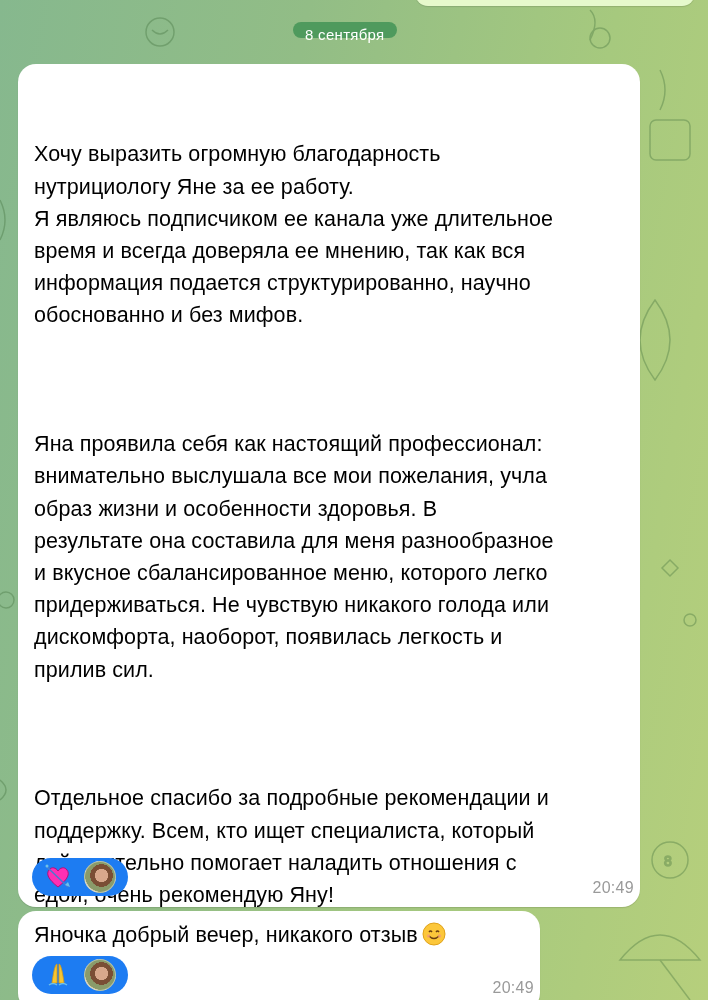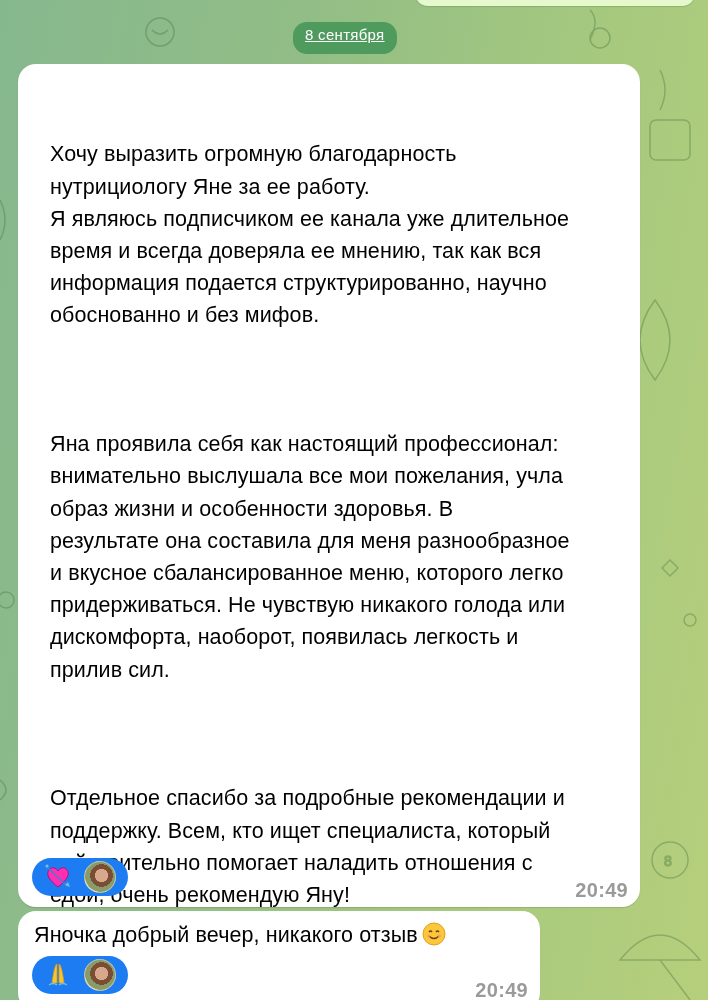--- a/index.html
+++ b/index.html
@@ -27,43 +27,42 @@
       width: 280px;
       height: 26px;
       background: #e6f9cc;
       border-radius: 14px;
       box-shadow: 0 1px 1px rgba(0,0,0,0.12);
     }
     .date-pill {
       position: absolute;
       left: 293px;
       top: 22px;
-      height: 32px;
+      height: 16px;
       padding: 0 12px;
       line-height: 26px;
       border-radius: 14px;
       background: #4f9a5d;
       color: #ffffff;
       font-size: 15px;
       letter-spacing: 0.3px;
-      text-decoration: underline;
     }
     .bubble {
       position: absolute;
       background: #ffffff;
       border-radius: 18px;
       box-shadow: 0 1px 1px rgba(0,0,0,0.12);
       box-sizing: border-box;
     }
     .bubble-1 {
       left: 18px;
       top: 64px;
       width: 622px;
       height: 843px;
-      padding: 10px 16px 0 32px;
+      padding: 10px 16px 0 16px;
     }
     .bubble-2 {
       left: 18px;
       top: 911px;
       width: 522px;
       height: 100px;
       padding: 8px 16px 0 16px;
     }
     .msg-text {
       font-size: 21.5px;
@@ -102,25 +101,24 @@
       width: 32px;
       height: 32px;
       border-radius: 50%;
       margin-left: 10px;
       background: radial-gradient(circle at 55% 45%, #d8a88c 0 28%, #7a4e35 29% 48%, #8a9b6a 49% 70%, #c9c3a0 71%);
       border: 1px solid rgba(255,255,255,0.4);
       box-sizing: border-box;
     }
     .time {
       position: absolute;
-      right: 12px;
-      font-size: 20px;
+      right: 6px;
+      font-size: 16px;
       color: #9a9a9a;
       letter-spacing: 0.3px;
-      font-weight: bold;
     }
     .bubble-1 .time { top: 815px; }
     .bubble-2 .time { top: 68px; }
     .smile-emoji {
       display: inline-block;
       width: 24px;
       height: 24px;
       vertical-align: -4px;
       margin-left: 4px;
     }

